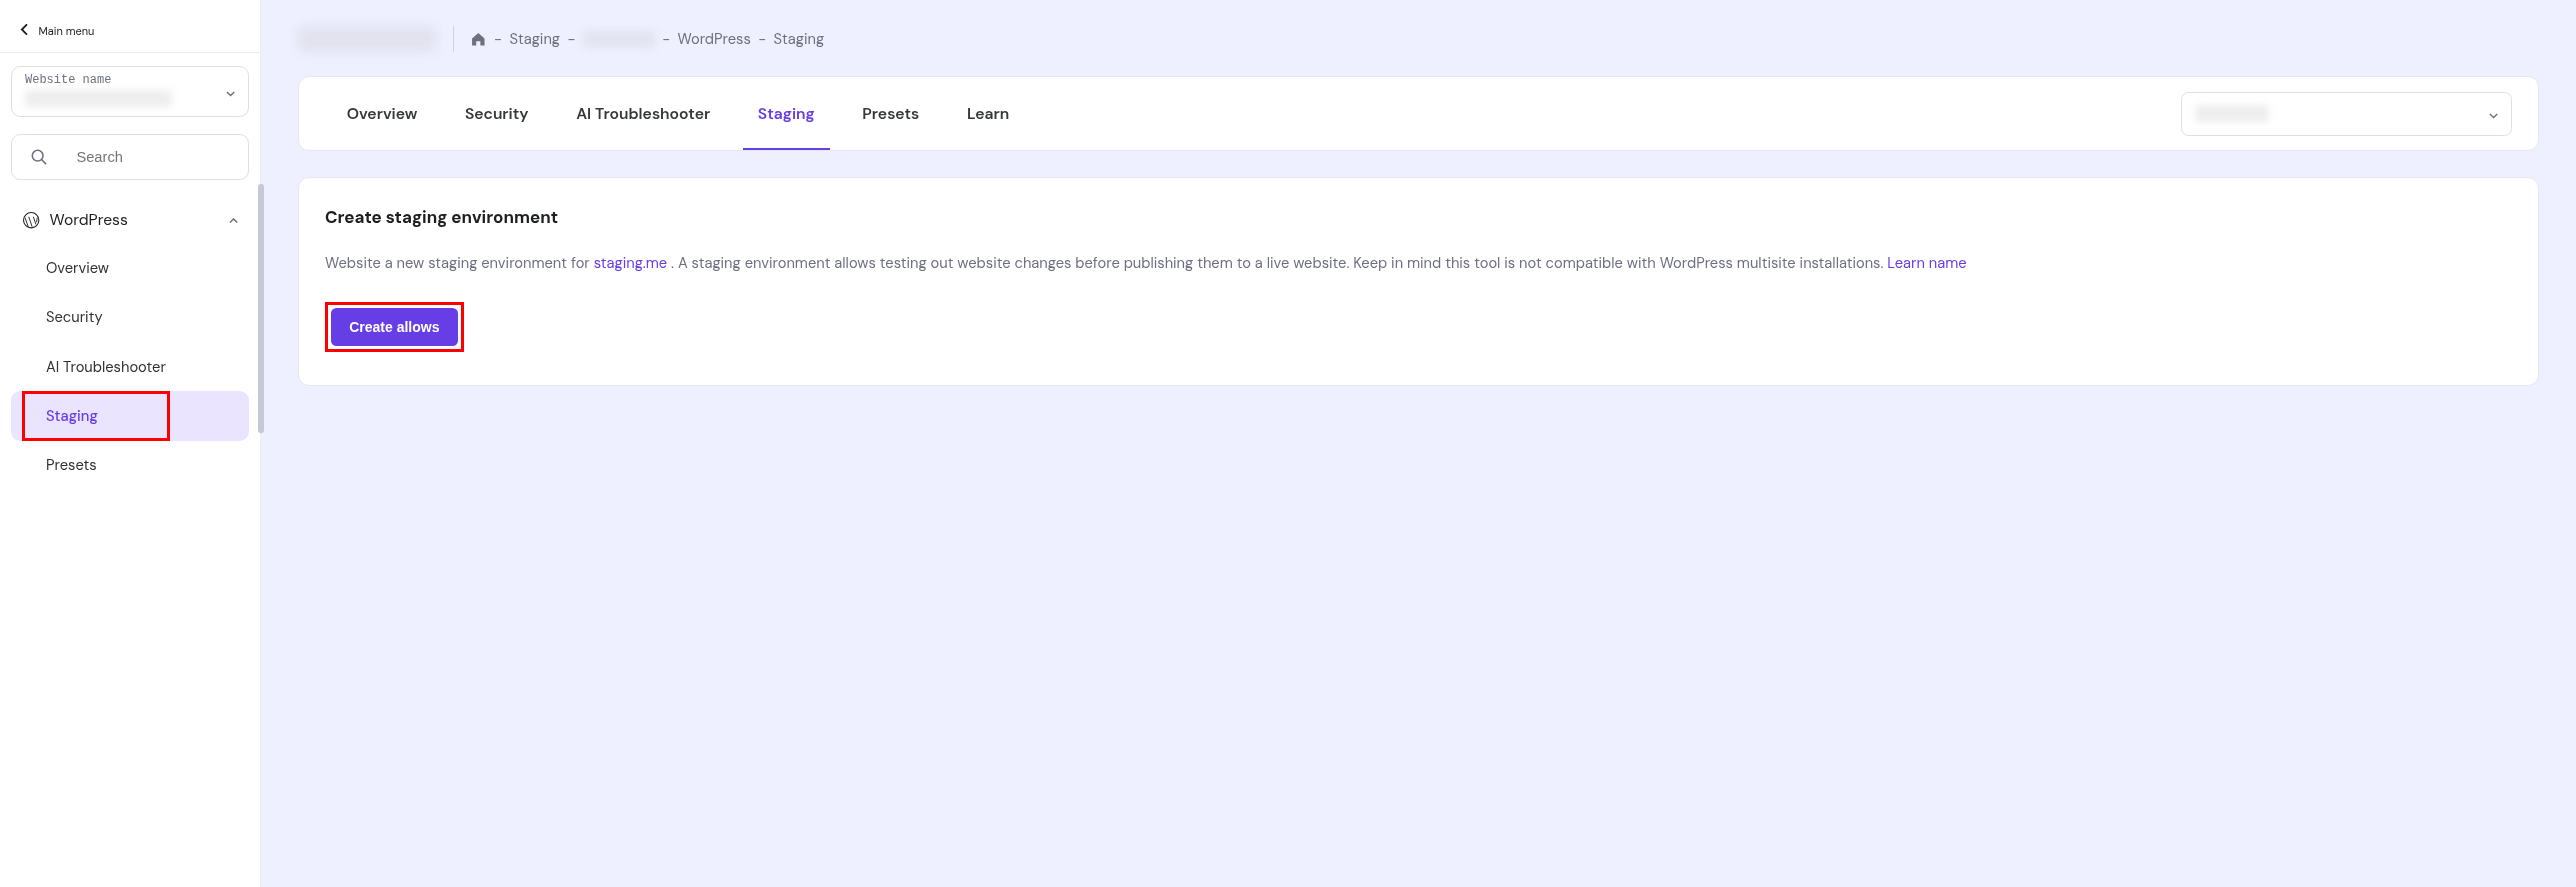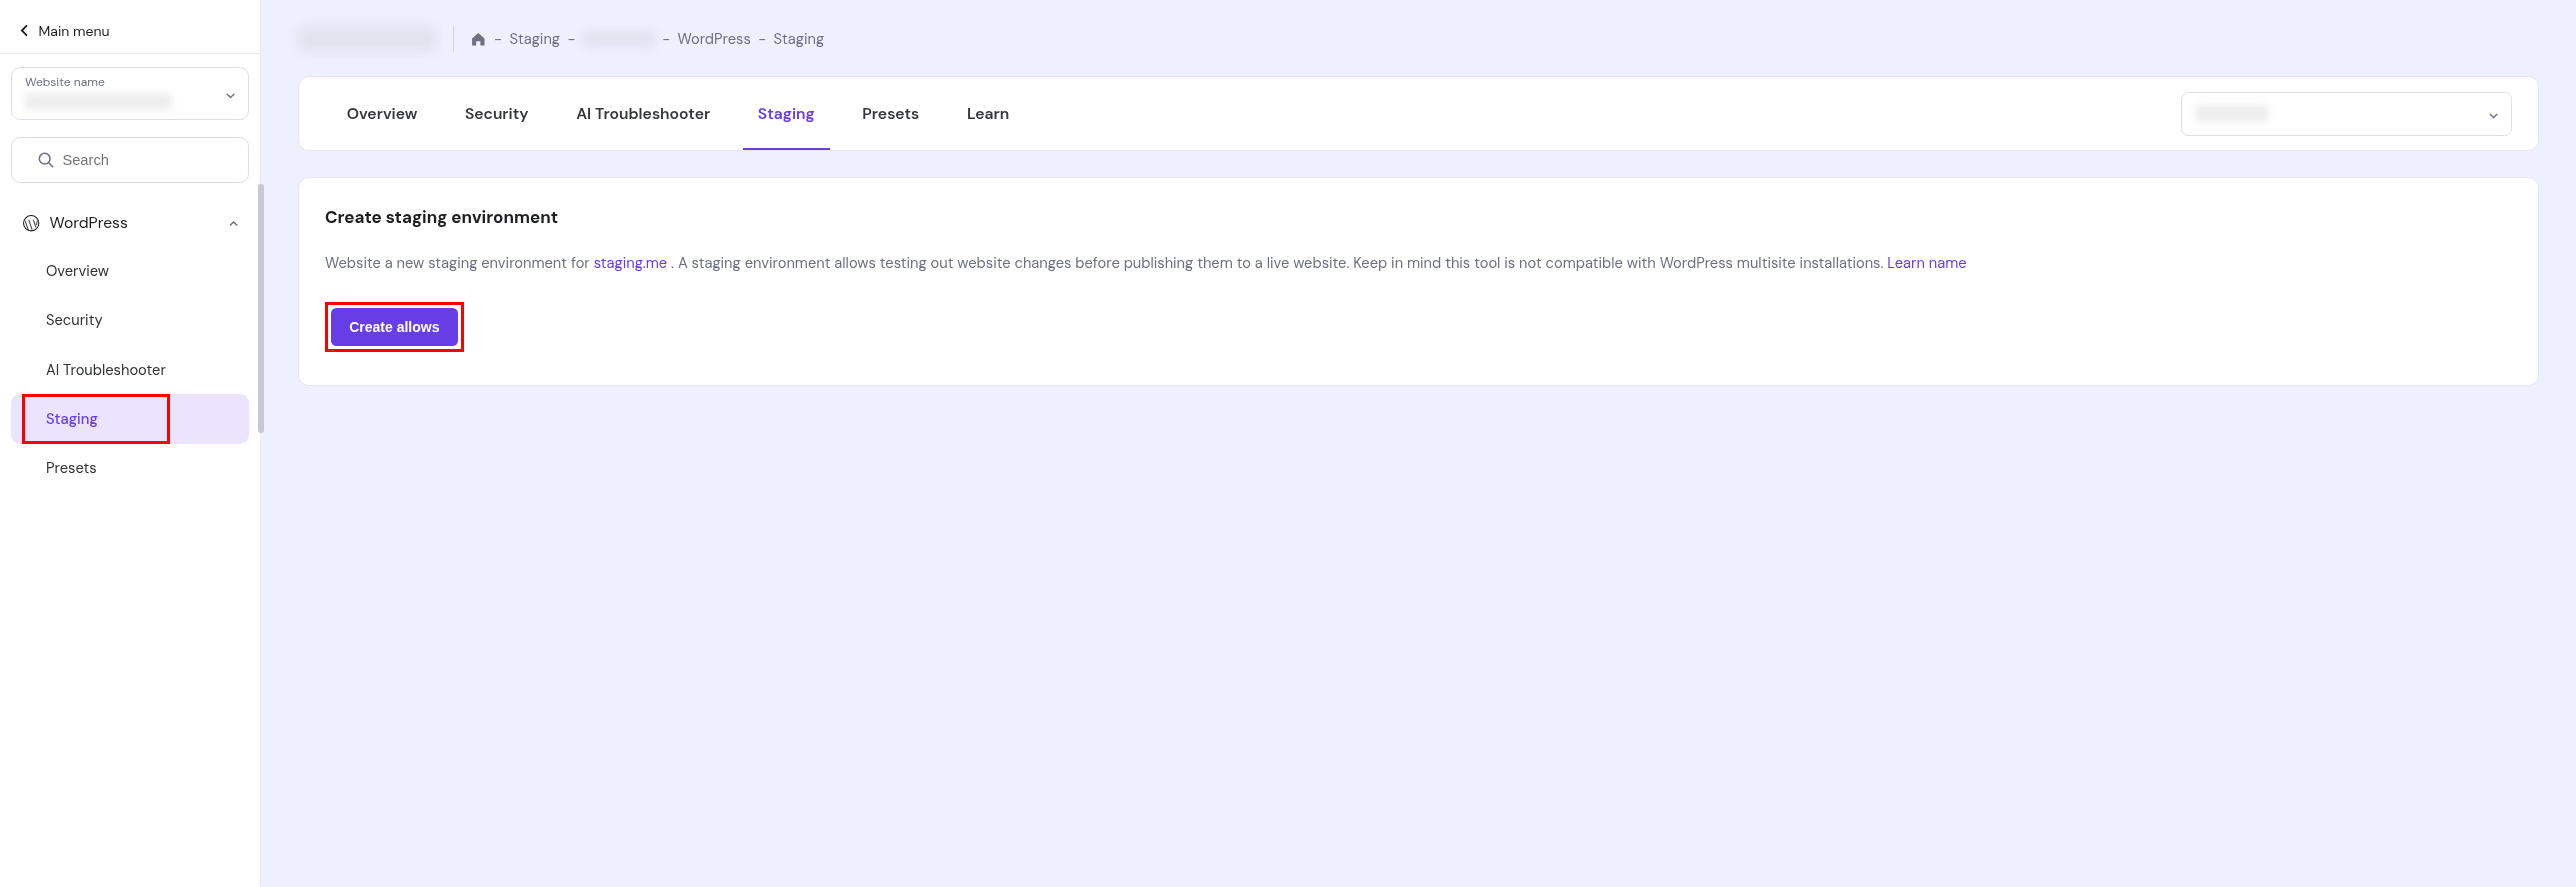--- a/index.html
+++ b/index.html
@@ -59,64 +59,65 @@
     align-items: center;
     gap: 11px;
     padding: 13px 7.4px 13px 9.2px;
     cursor: pointer;
   }
   .main-menu-row .chev {
     font-size: 13px;
     color: var(--text-dark);
   }
   .main-menu-row .label {
-    font-size: 14px;
+    font-size: 11px;
     color: var(--text-dark);
   }
 
   .sidebar-divider {
     height: 0.9px;
     background: #ebecee;
     margin: 0 -11px 13px -11px;
   }
 
   .website-select {
     border: 0.9px solid var(--border);
     border-radius: 9.2px;
     padding: 5.5px 13px 9.2px 13px;
     margin: 0 0 16.6px 0;
     position: relative;
   }
   .website-select .ws-label {
     font-size: 12px;
     color: var(--text-muted);
+    font-family: Liberation Mono, monospace;
   }
   .website-select .ws-value {
     height: 16.6px;
     width: 70%;
     margin-top: 3.7px;
     border-radius: 3.7px;
     filter: blur(3.7px);
     background: #bdbdbd40;
   }
   .website-select .caret {
     position: absolute;
     right: 13px;
     top: 50%;
     transform: translateY(-50%);
     color: var(--text-muted);
   }
 
   .search-box {
     display: flex;
     align-items: center;
-    gap: 5px;
+    gap: 26px;
     border: 0.9px solid var(--border);
     border-radius: 9.2px;
-    padding: 13px 25px;
+    padding: 13px 18px;
     color: var(--text-muted);
     margin-bottom: 20px;
   }
   .search-box input {
     border: none;
     outline: none;
     font-size: 14.7px;
     color: var(--text-mid);
     background: transparent;
     width: 100%;

